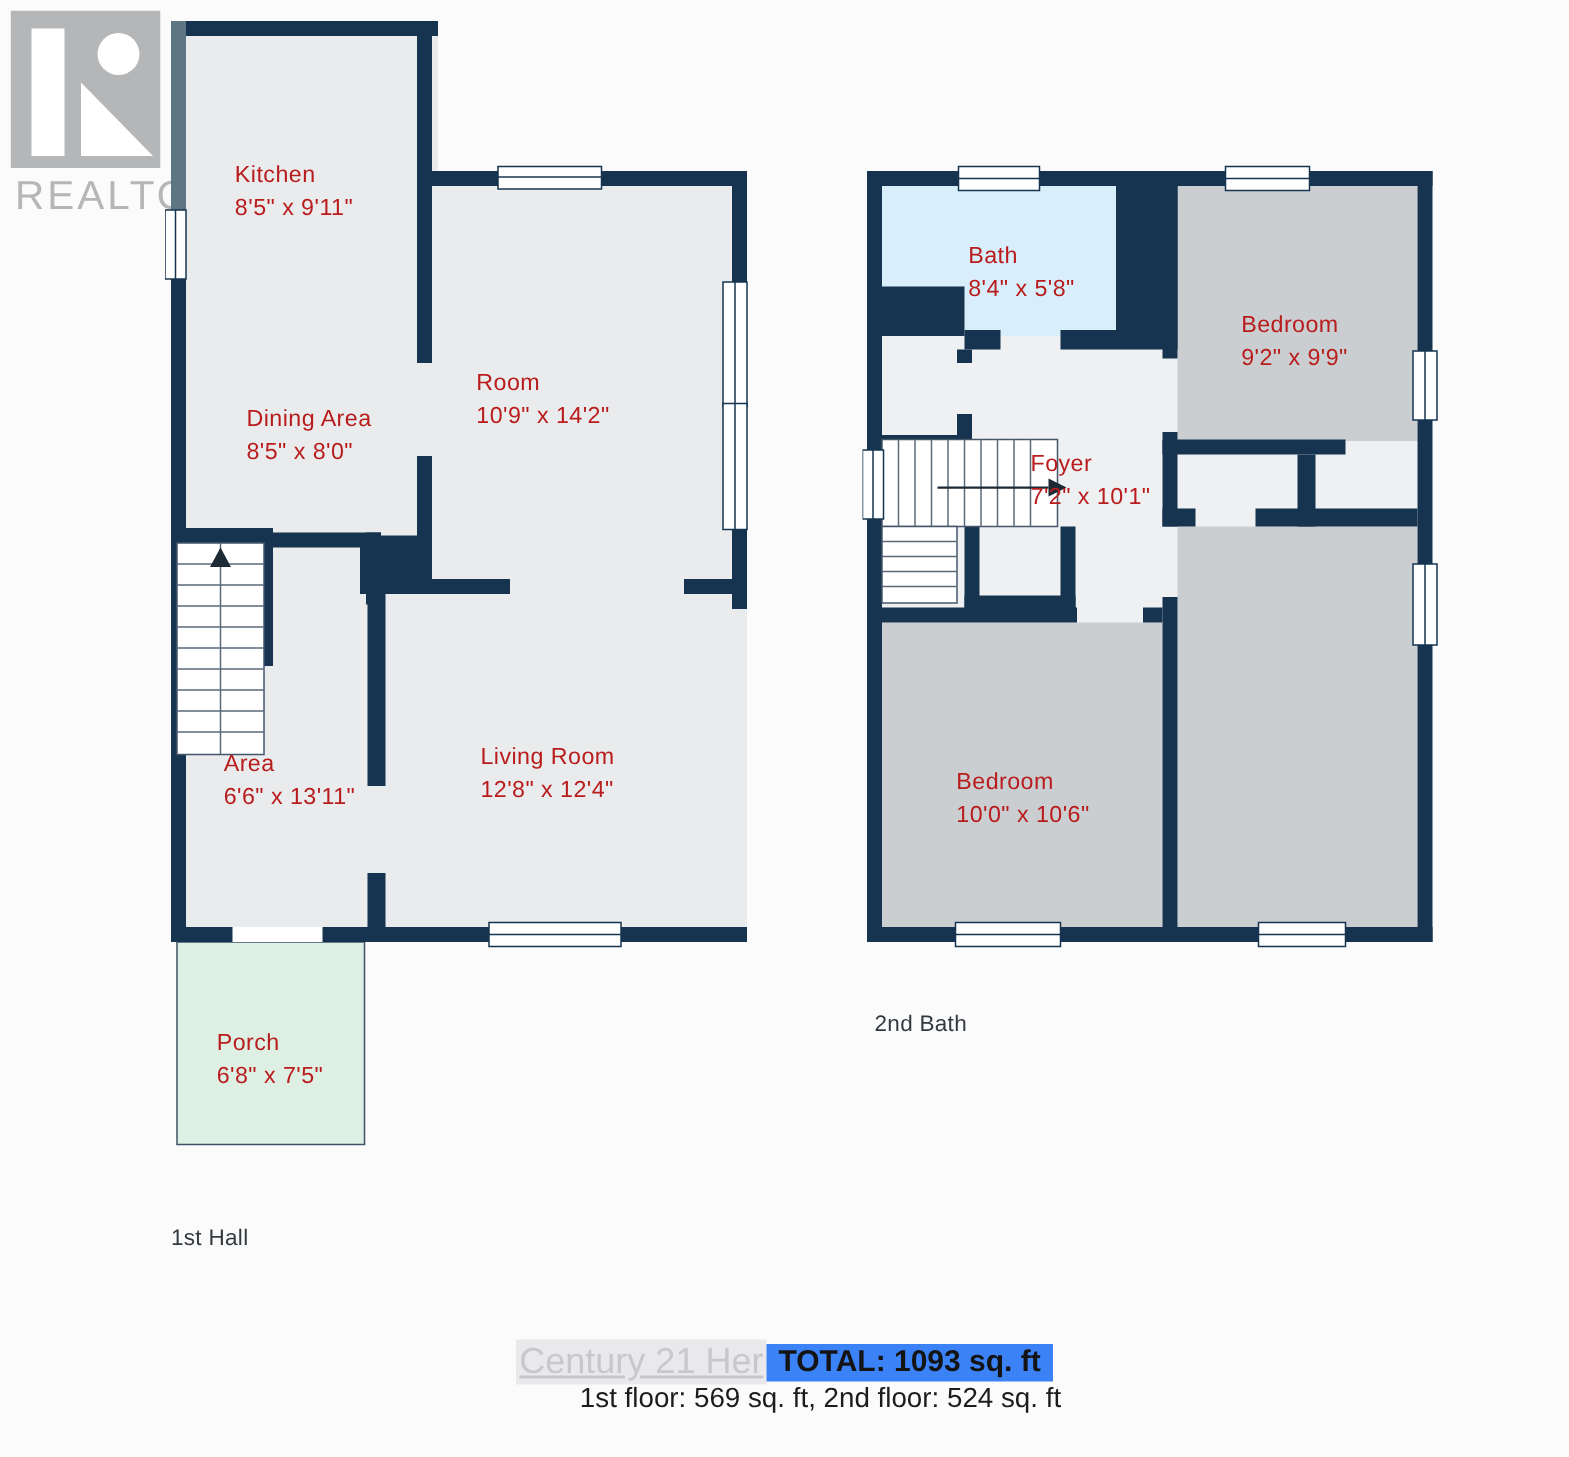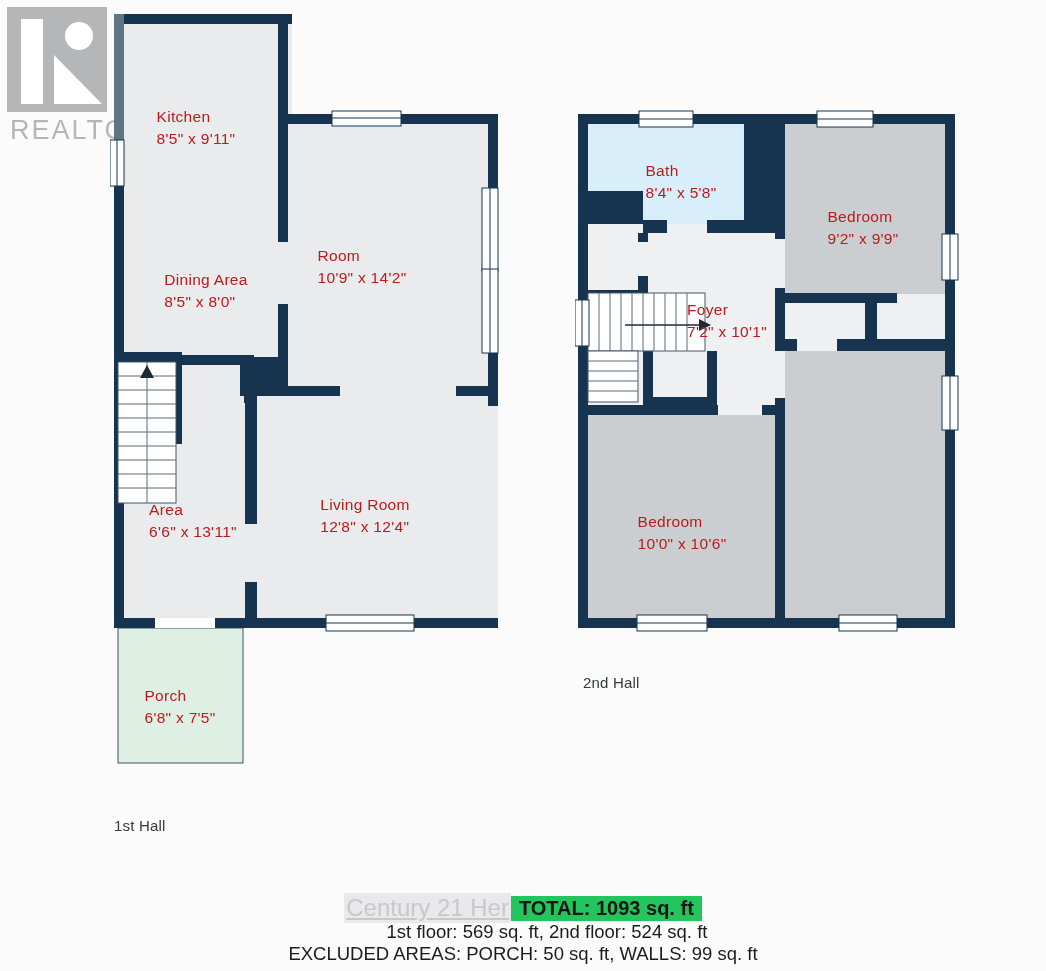--- a/index.html
+++ b/index.html
@@ -33,21 +33,21 @@
   
   .logo{position:absolute;left:7px;top:7px;}
   .logo-word{position:absolute;left:3px;top:108px;font-size:27px;font-weight:400;
     letter-spacing:2px;color:#b4b6b8;}
   .logo-reg{position:absolute;left:109px;top:106px;font-size:15px;color:#a9abad;}
 
   
   .f-row1{position:absolute;left:0;top:893px;width:100%;display:flex;
     justify-content:center;align-items:center;}
   .wm{font-size:24px;color:#c6c8ca;background:#e9e9ec;padding:1px 2px;white-space:pre;text-decoration:underline;}
-  .total{font-size:20px;font-weight:bold;color:#141414;background:#22c55e;
+  .total{font-size:20px;font-weight:bold;color:#141414;background:#3b82f6;
     padding:1px 8px;white-space:nowrap;}
   .f-row2{position:absolute;left:0;top:921px;width:100%;text-align:center;
     font-size:18.5px;color:#1c1c1c;margin-left:24px;}
   .f-row3{position:absolute;left:0;top:943px;width:100%;text-align:center;
     font-size:18.5px;color:#1c1c1c;}
 </style>
 </head>
 <body>
 
 <div class="stage">
@@ -228,22 +228,21 @@
     <span>9'2" x 9'9"</span>
   </div>
   <div class="room-label" style="left:727px;top:321px">
     <span>Foyer</span><br>
     <span>7'2" x 10'1"</span>
   </div>
   <div class="room-label" style="left:682px;top:533px">
     <span>Bedroom</span><br>
     <span>10'0" x 10'6"</span>
   </div>
-  <div class="caption" style="left:583px;top:674px">2nd Hall</div>
+  <div class="caption" style="left:583px;top:674px">2nd Bath</div>
 
   <div class="f-row1">
     <span class="wm">Century 21 Her</span>
     <span class="total">TOTAL: 1093 sq. ft</span>
   </div>
   <div class="f-row2">1st floor: 569 sq. ft, 2nd floor: 524 sq. ft</div>
-  <div class="f-row3">EXCLUDED AREAS: PORCH: 50 sq. ft, WALLS: 99 sq. ft</div>
 
 </div>
 
 </body></html>

